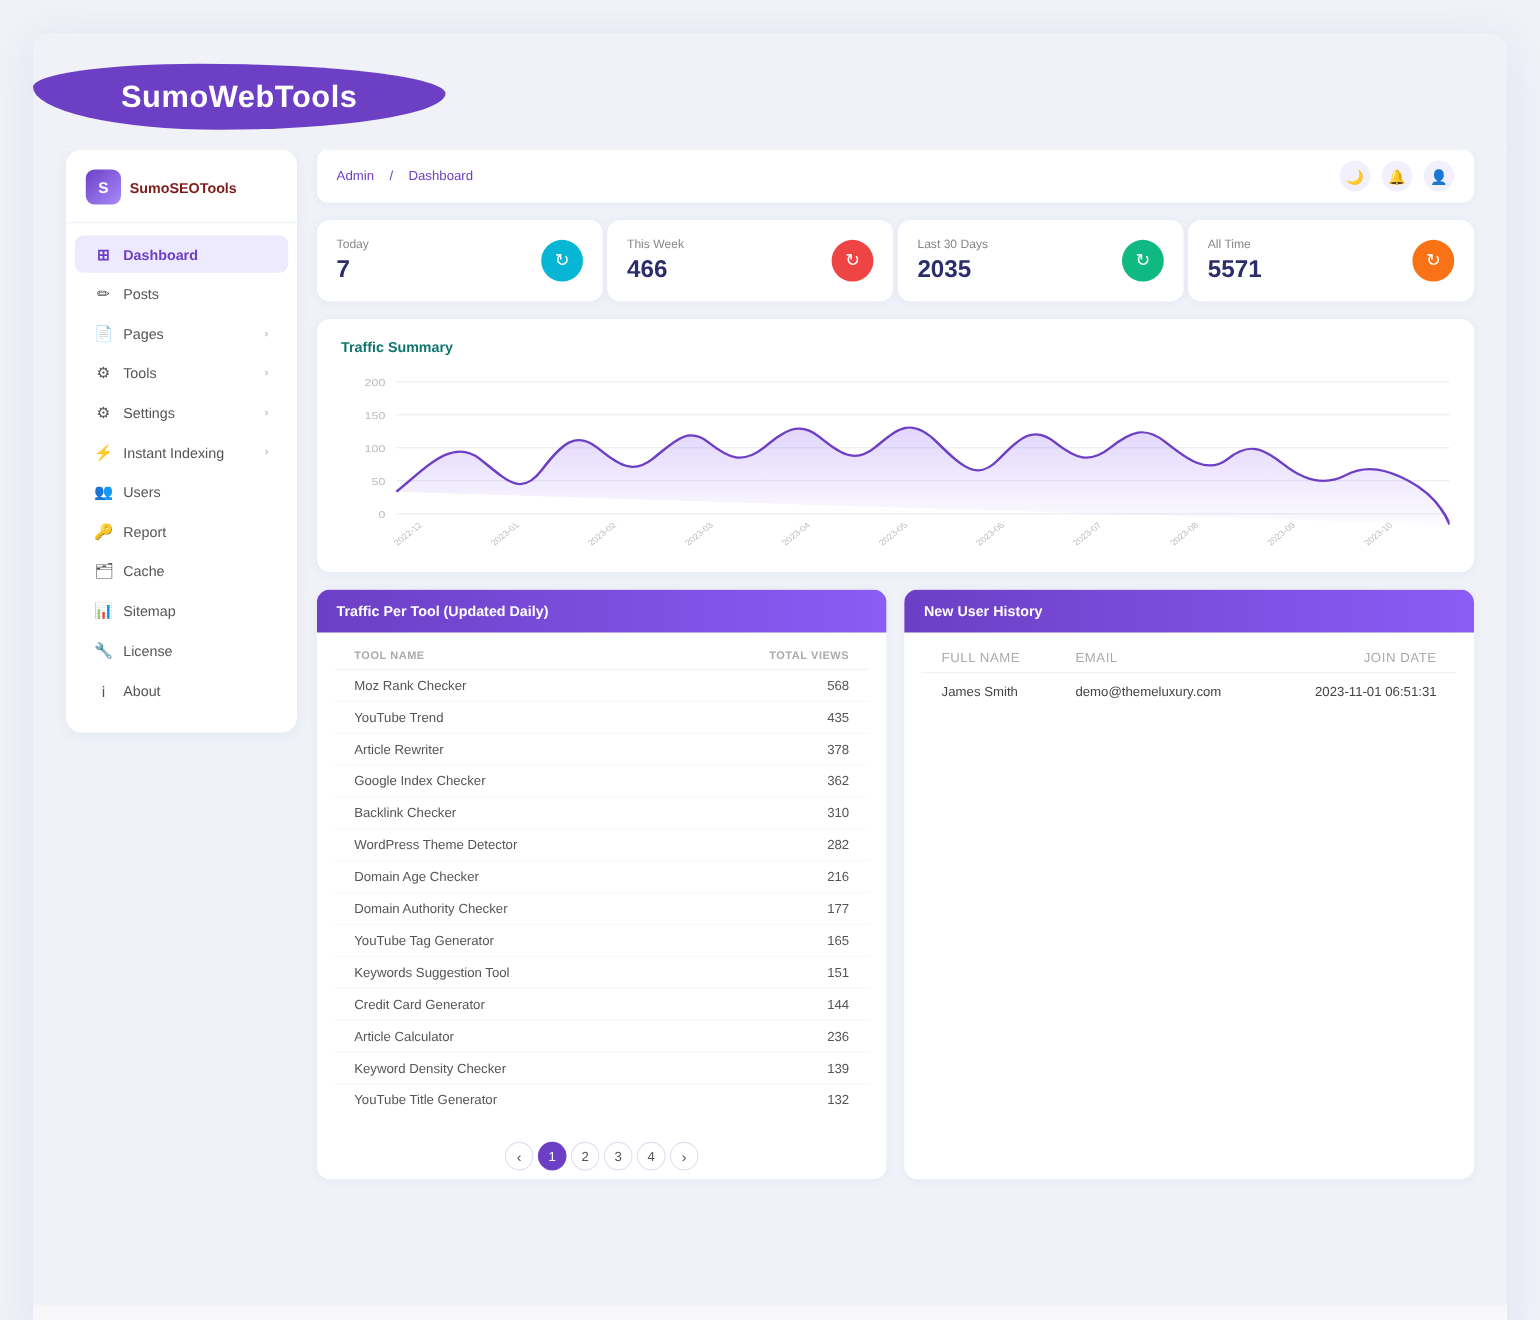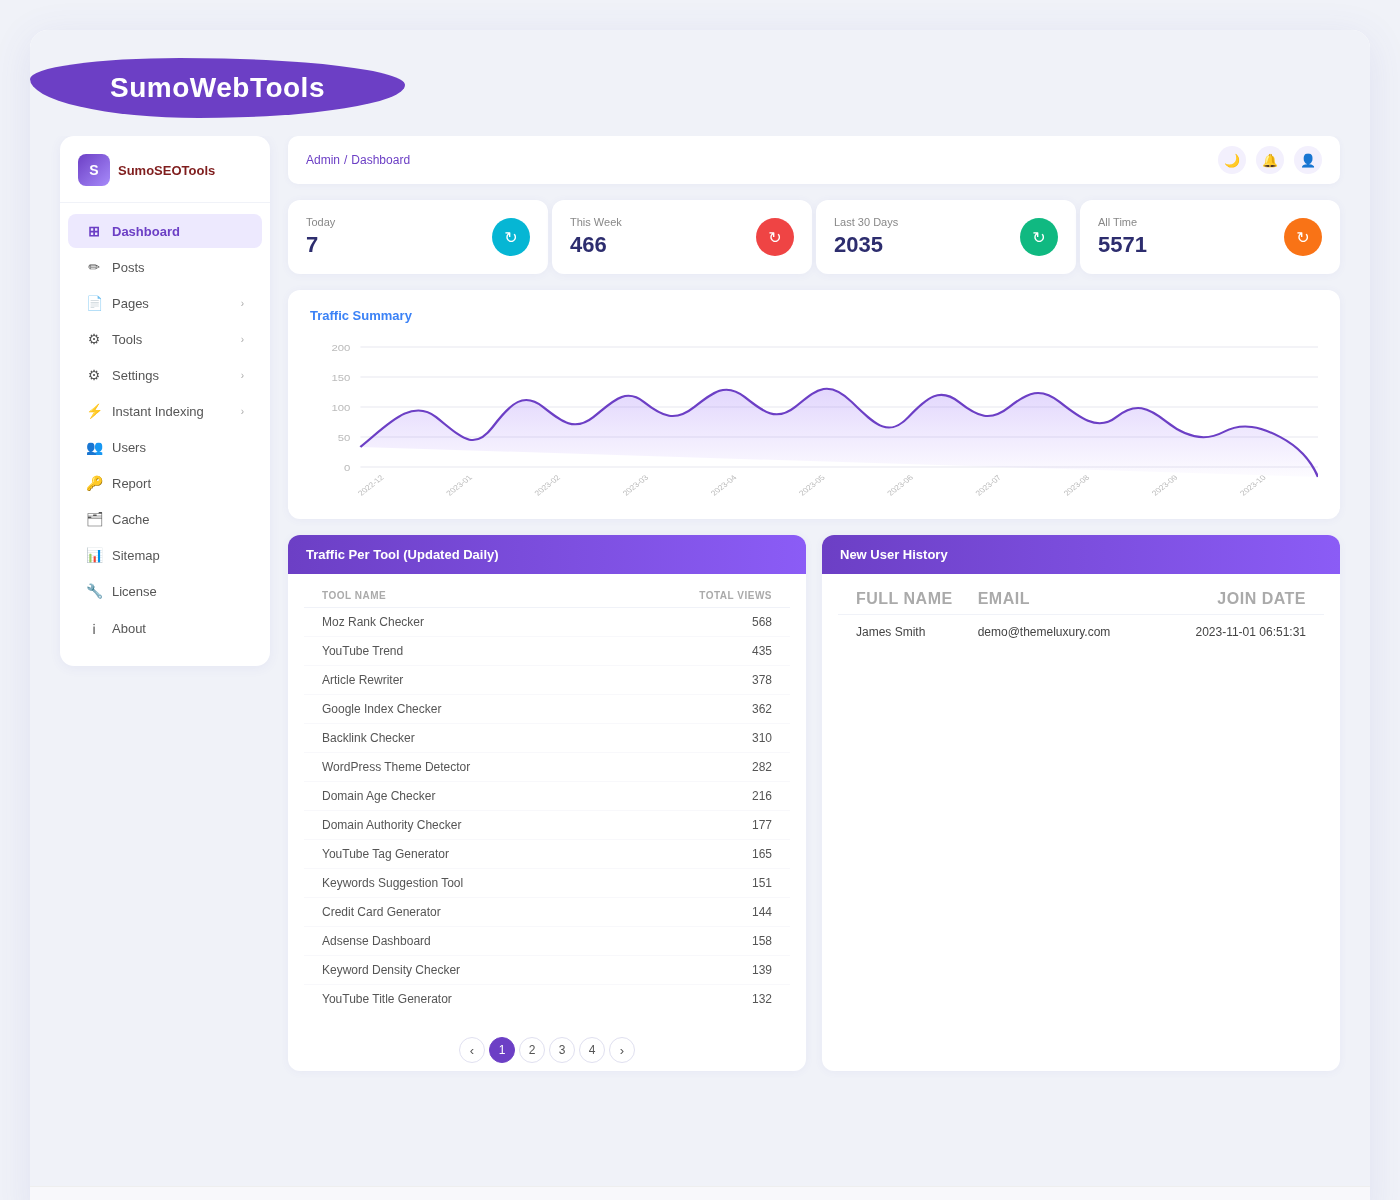--- a/index.html
+++ b/index.html
@@ -123,21 +123,21 @@
       background: #fff;
       border-radius: 10px;
       padding: 10px 18px;
       display: flex;
       align-items: center;
       justify-content: space-between;
       box-shadow: 0 1px 6px rgba(80,80,180,0.05);
     }
     .breadcrumb {
       display: flex;
-      gap: 4px;
+      gap: 14px;
       font-size: 12px;
       color: #888;
     }
     .breadcrumb span { color: #6c3fc5; }
     .topbar-icons {
       display: flex; gap: 10px; align-items: center;
     }
     .topbar-icon-btn {
       width: 28px; height: 28px;
       border-radius: 50%;
@@ -181,21 +181,21 @@
     
     .chart-card {
       background: #fff;
       border-radius: 12px;
       padding: 18px 22px;
       box-shadow: 0 1px 8px rgba(80,80,180,0.06);
     }
     .chart-title {
       font-size: 13px;
       font-weight: 600;
-      color: #3b82f6;
+      color: #0f766e;
       margin-bottom: 14px;
     }
     .chart-svg-wrap { width: 100%; overflow: hidden; }
     
     .bottom-row {
       display: grid;
       grid-template-columns: 1fr 1fr;
       gap: 16px;
     }
     .table-card {
@@ -231,22 +231,22 @@
       color: #444;
       border-bottom: 1px solid #f8f8fb;
     }
     .table-row:last-child { border-bottom: none; }
     .table-row .col-tool { color: #555; }
     .table-row .col-views { color: #555; }
     
     .user-col-headers {
       display: flex;
       padding: 6px 18px;
-      font-size: 16px;
-      font-weight: 700;
+      font-size: 12px;
+      font-weight: 400;
       color: #aaa;
       text-transform: uppercase;
       letter-spacing: 0.5px;
       border-bottom: 1px solid #f0f2f8;
     }
     .ucol-name { flex: 1; }
     .ucol-email { flex: 1.5; }
     .ucol-date { flex: 1.2; text-align: right; }
     .user-row {
       display: flex;
@@ -527,22 +527,22 @@
                 </div>
                 <div class="table-row">
                   <span class="col-tool">Keywords Suggestion Tool</span>
                   <span class="col-views">151</span>
                 </div>
                 <div class="table-row">
                   <span class="col-tool">Credit Card Generator</span>
                   <span class="col-views">144</span>
                 </div>
                 <div class="table-row">
-                  <span class="col-tool">Adsense Dashboard</span>
-                  <span class="col-views">158</span>
+                  <span class="col-tool">Article Calculator</span>
+                  <span class="col-views">236</span>
                 </div>
                 <div class="table-row">
                   <span class="col-tool">Keyword Density Checker</span>
                   <span class="col-views">139</span>
                 </div>
                 <div class="table-row">
                   <span class="col-tool">YouTube Title Generator</span>
                   <span class="col-views">132</span>
                 </div>
               </div>

